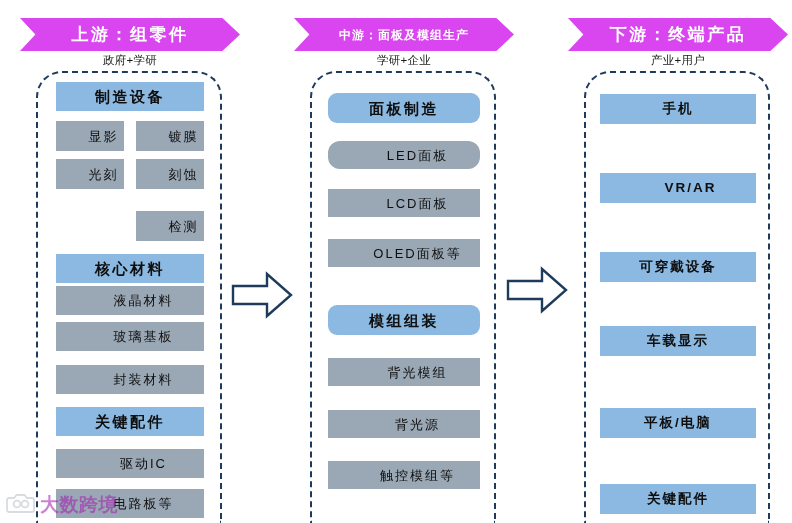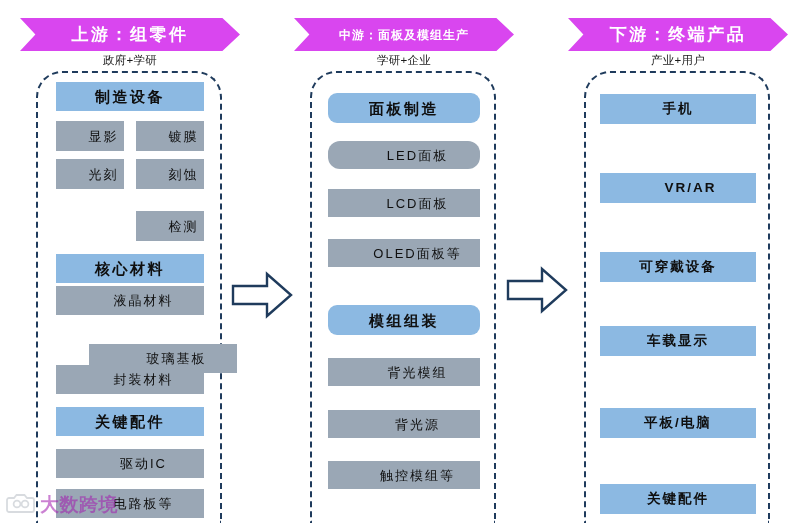--- a/index.html
+++ b/index.html
@@ -172,21 +172,21 @@
 
     <div class="chip item lc-half c1" style="top:121px;">显影</div>
     <div class="chip item lc-half c2" style="top:121px;">镀膜</div>
     <div class="chip item lc-half c1" style="top:159px;">光刻</div>
     <div class="chip item lc-half c2" style="top:159px;">刻蚀</div>
     <div class="chip item lc-half c2" style="top:211px;">检测</div>
 
     <div class="chip header lc-header" style="top:234px;margin-top:20px;">核心材料</div>
 
     <div class="chip item lc-wide" style="top:286px;">液晶材料</div>
-    <div class="chip item lc-wide" style="top:344px;margin-left:33px;">玻璃基板</div>
+    <div class="chip item lc-wide" style="top:322px;">玻璃基板</div>
     <div class="chip item lc-wide" style="top:365px;">封装材料</div>
 
     <div class="chip header lc-header" style="top:407px;">关键配件</div>
 
     <div class="chip item lc-wide" style="top:449px;">驱动IC</div>
     <div class="chip item lc-wide" style="top:489px;">电路板等</div>
   </div>
 
   <div class="column" id="col-midstream">
 

